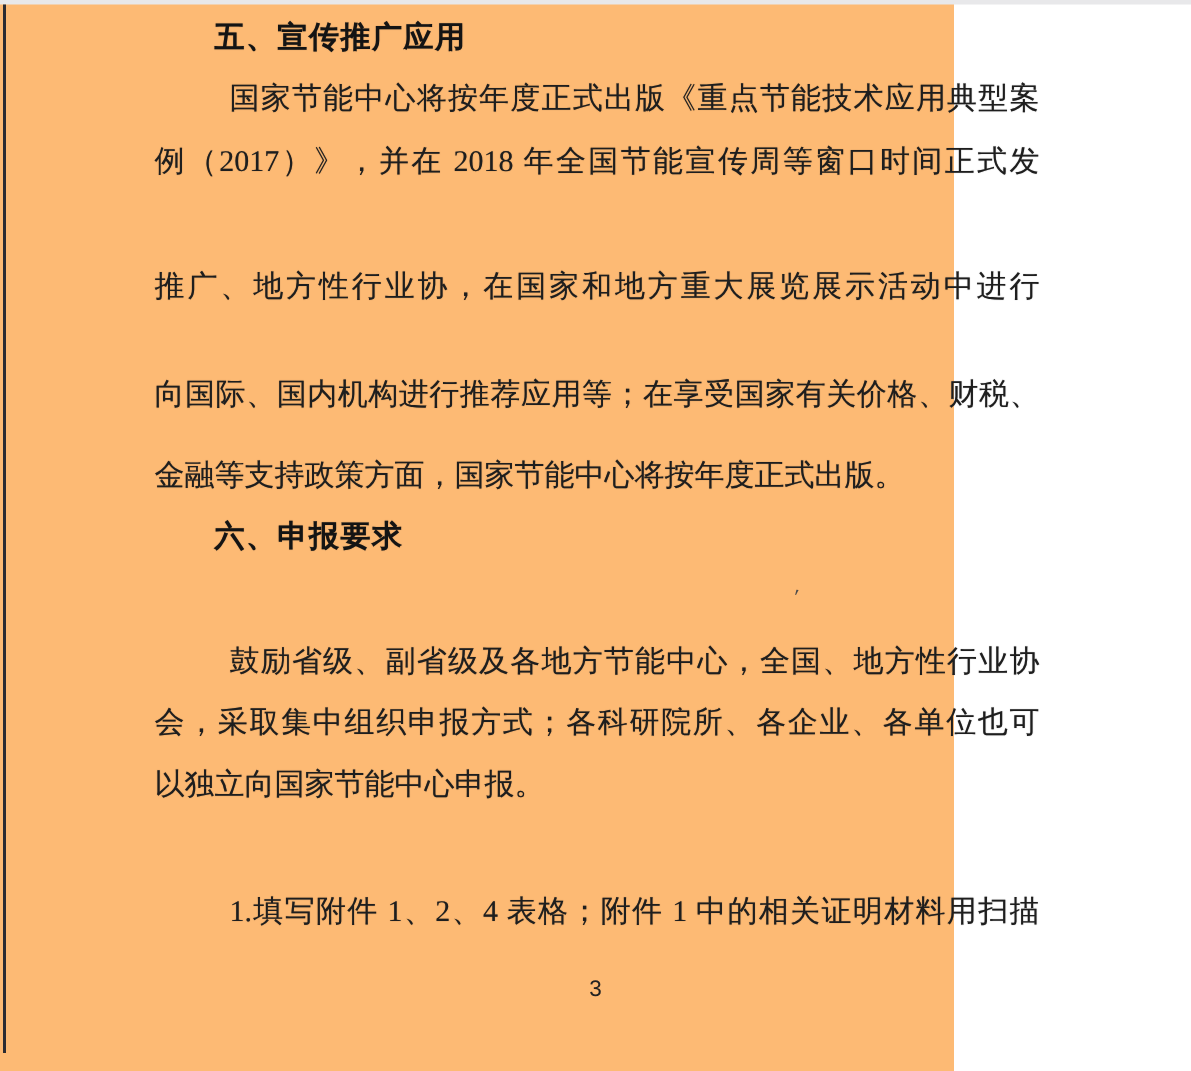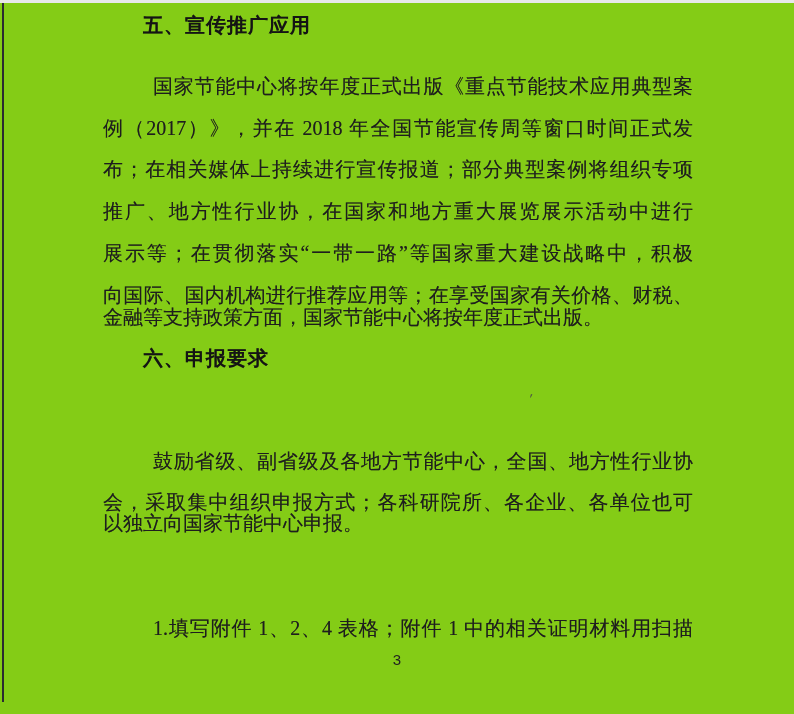--- a/index.html
+++ b/index.html
@@ -5,23 +5,23 @@
   html, body {
     margin: 0;
     padding: 0;
     background: #ffffff;
     width: 794px;
     height: 714px;
     overflow: hidden;
   }
   .page {
     position: relative;
-    width: 794px;
+    width: 636px;
     height: 714px;
-    background: #84cc16;
+    background: #fdba74;
     font-family: "Liberation Serif", serif;
     color: #1d1d1d;
   }
   
   .top-strip {
     position: absolute;
     left: 0; top: 0;
     width: 794px; height: 3px;
     background: #e8e8ea;
   }
@@ -39,21 +39,20 @@
     font-size: 20px;
     line-height: 26px;
     color: #1e1e1e;
     text-shadow: 0 0 0.6px rgba(30,30,30,0.55);
     white-space: nowrap;
   }
   .jst {
     text-align: justify;
     text-align-last: justify;
     white-space: normal;
-    margin-top: 20px;
   }
   .ind  { text-indent: 50px; }
   .h1 {
     font-family: "Liberation Sans", sans-serif;
     font-weight: bold;
     text-indent: 40px;
     letter-spacing: 1px;
     color: #141414;
   }
   .sub {
@@ -87,27 +86,25 @@
 
   <div class="top-strip"></div>
   <div class="left-line"></div>
 
   <div class="line h1" style="top:12px">五、宣传推广应用</div>
 
   <div class="line jst ind" style="top:53px">国家节能中心将按年度正式出版《重点节能技术应用典型案</div>
 
   <div class="line jst" style="top:95px">例（2017）》，并在 2018 年全国节能宣传周等窗口时间正式发</div>
 
-  <div class="line jst" style="top:136px">布；在相关媒体上持续进行宣传报道；部分典型案例将组织专项</div>
 
   <div class="line jst" style="top:178px">推广、地方性行业协，在国家和地方重大展览展示活动中进行</div>
 
-  <div class="line jst" style="top:220px">展示等；在贯彻落实“一带一路”等国家重大建设战略中，积极</div>
 
-  <div class="line jst" style="top:262px">向国际、国内机构进行推荐应用等；在享受国家有关价格、财税、</div>
+  <div class="line jst" style="top:250px">向国际、国内机构进行推荐应用等；在享受国家有关价格、财税、</div>
 
   <div class="line" style="top:304px">金融等支持政策方面，国家节能中心将按年度正式出版。</div>
 
   <div class="line h1" style="top:345px">六、申报要求</div>
 
 
   <div class="stray">′</div>
 
   <div class="line jst ind" style="top:428px">鼓励省级、副省级及各地方节能中心，全国、地方性行业协</div>
 

